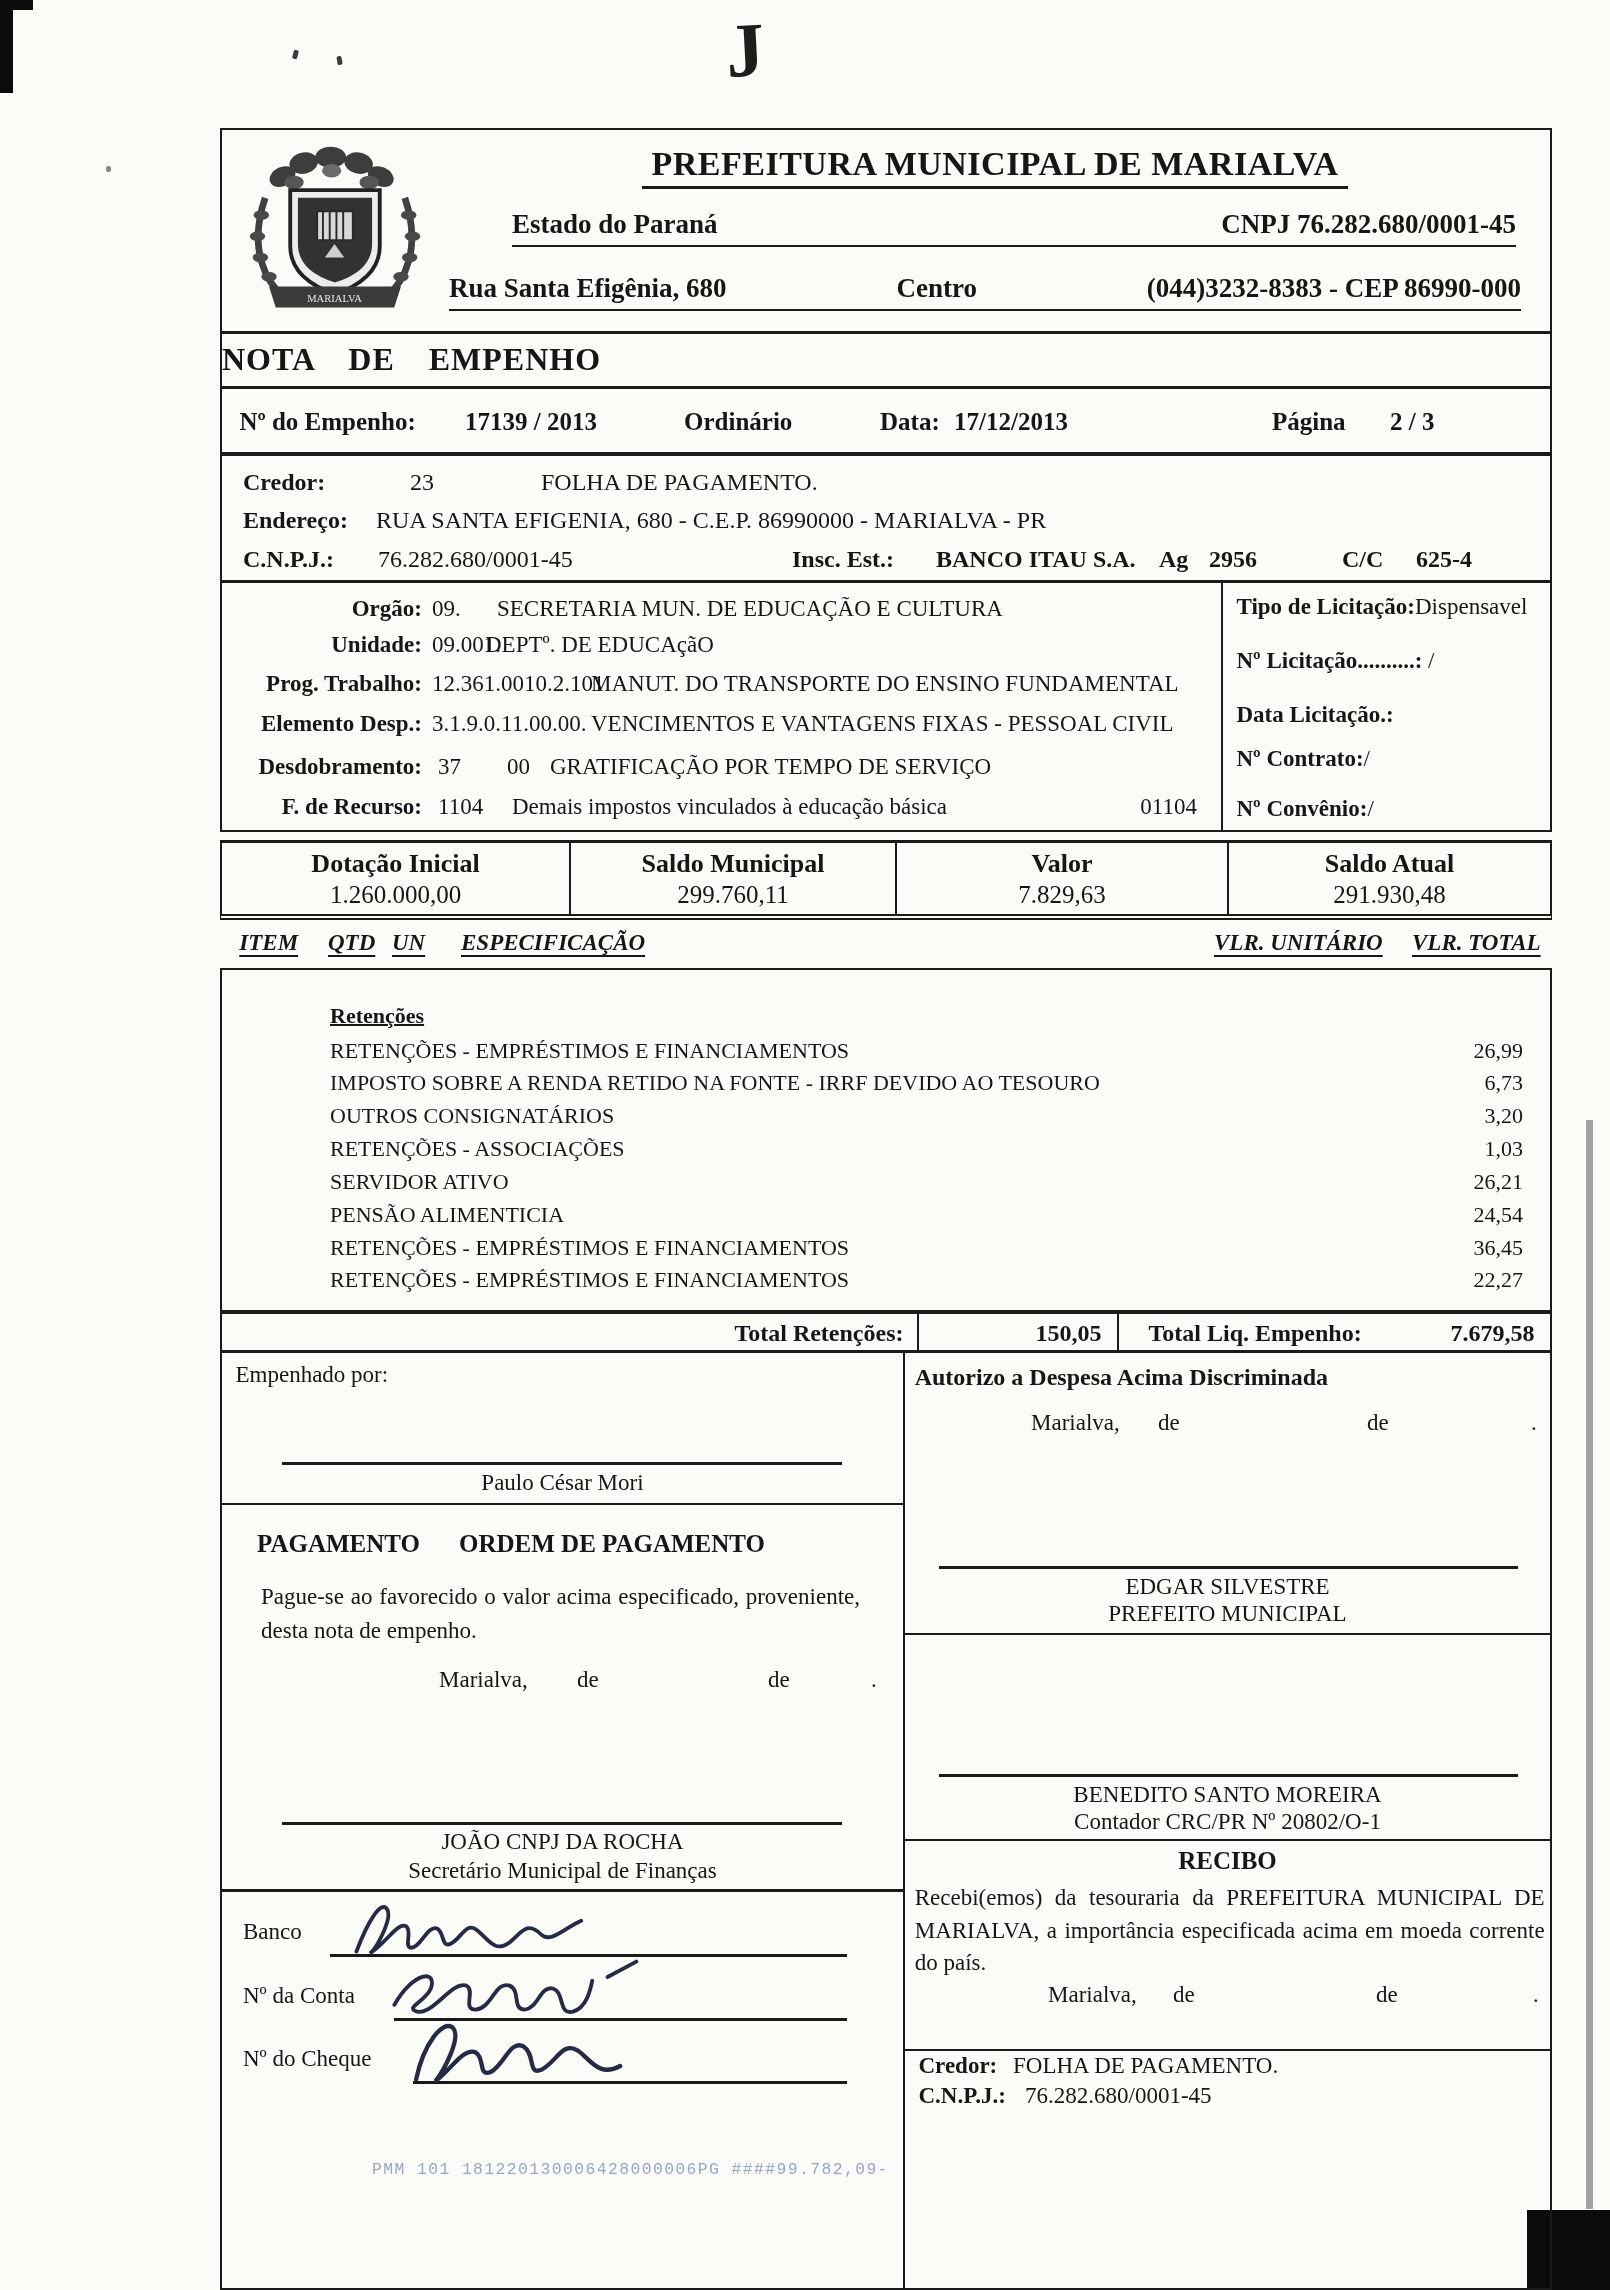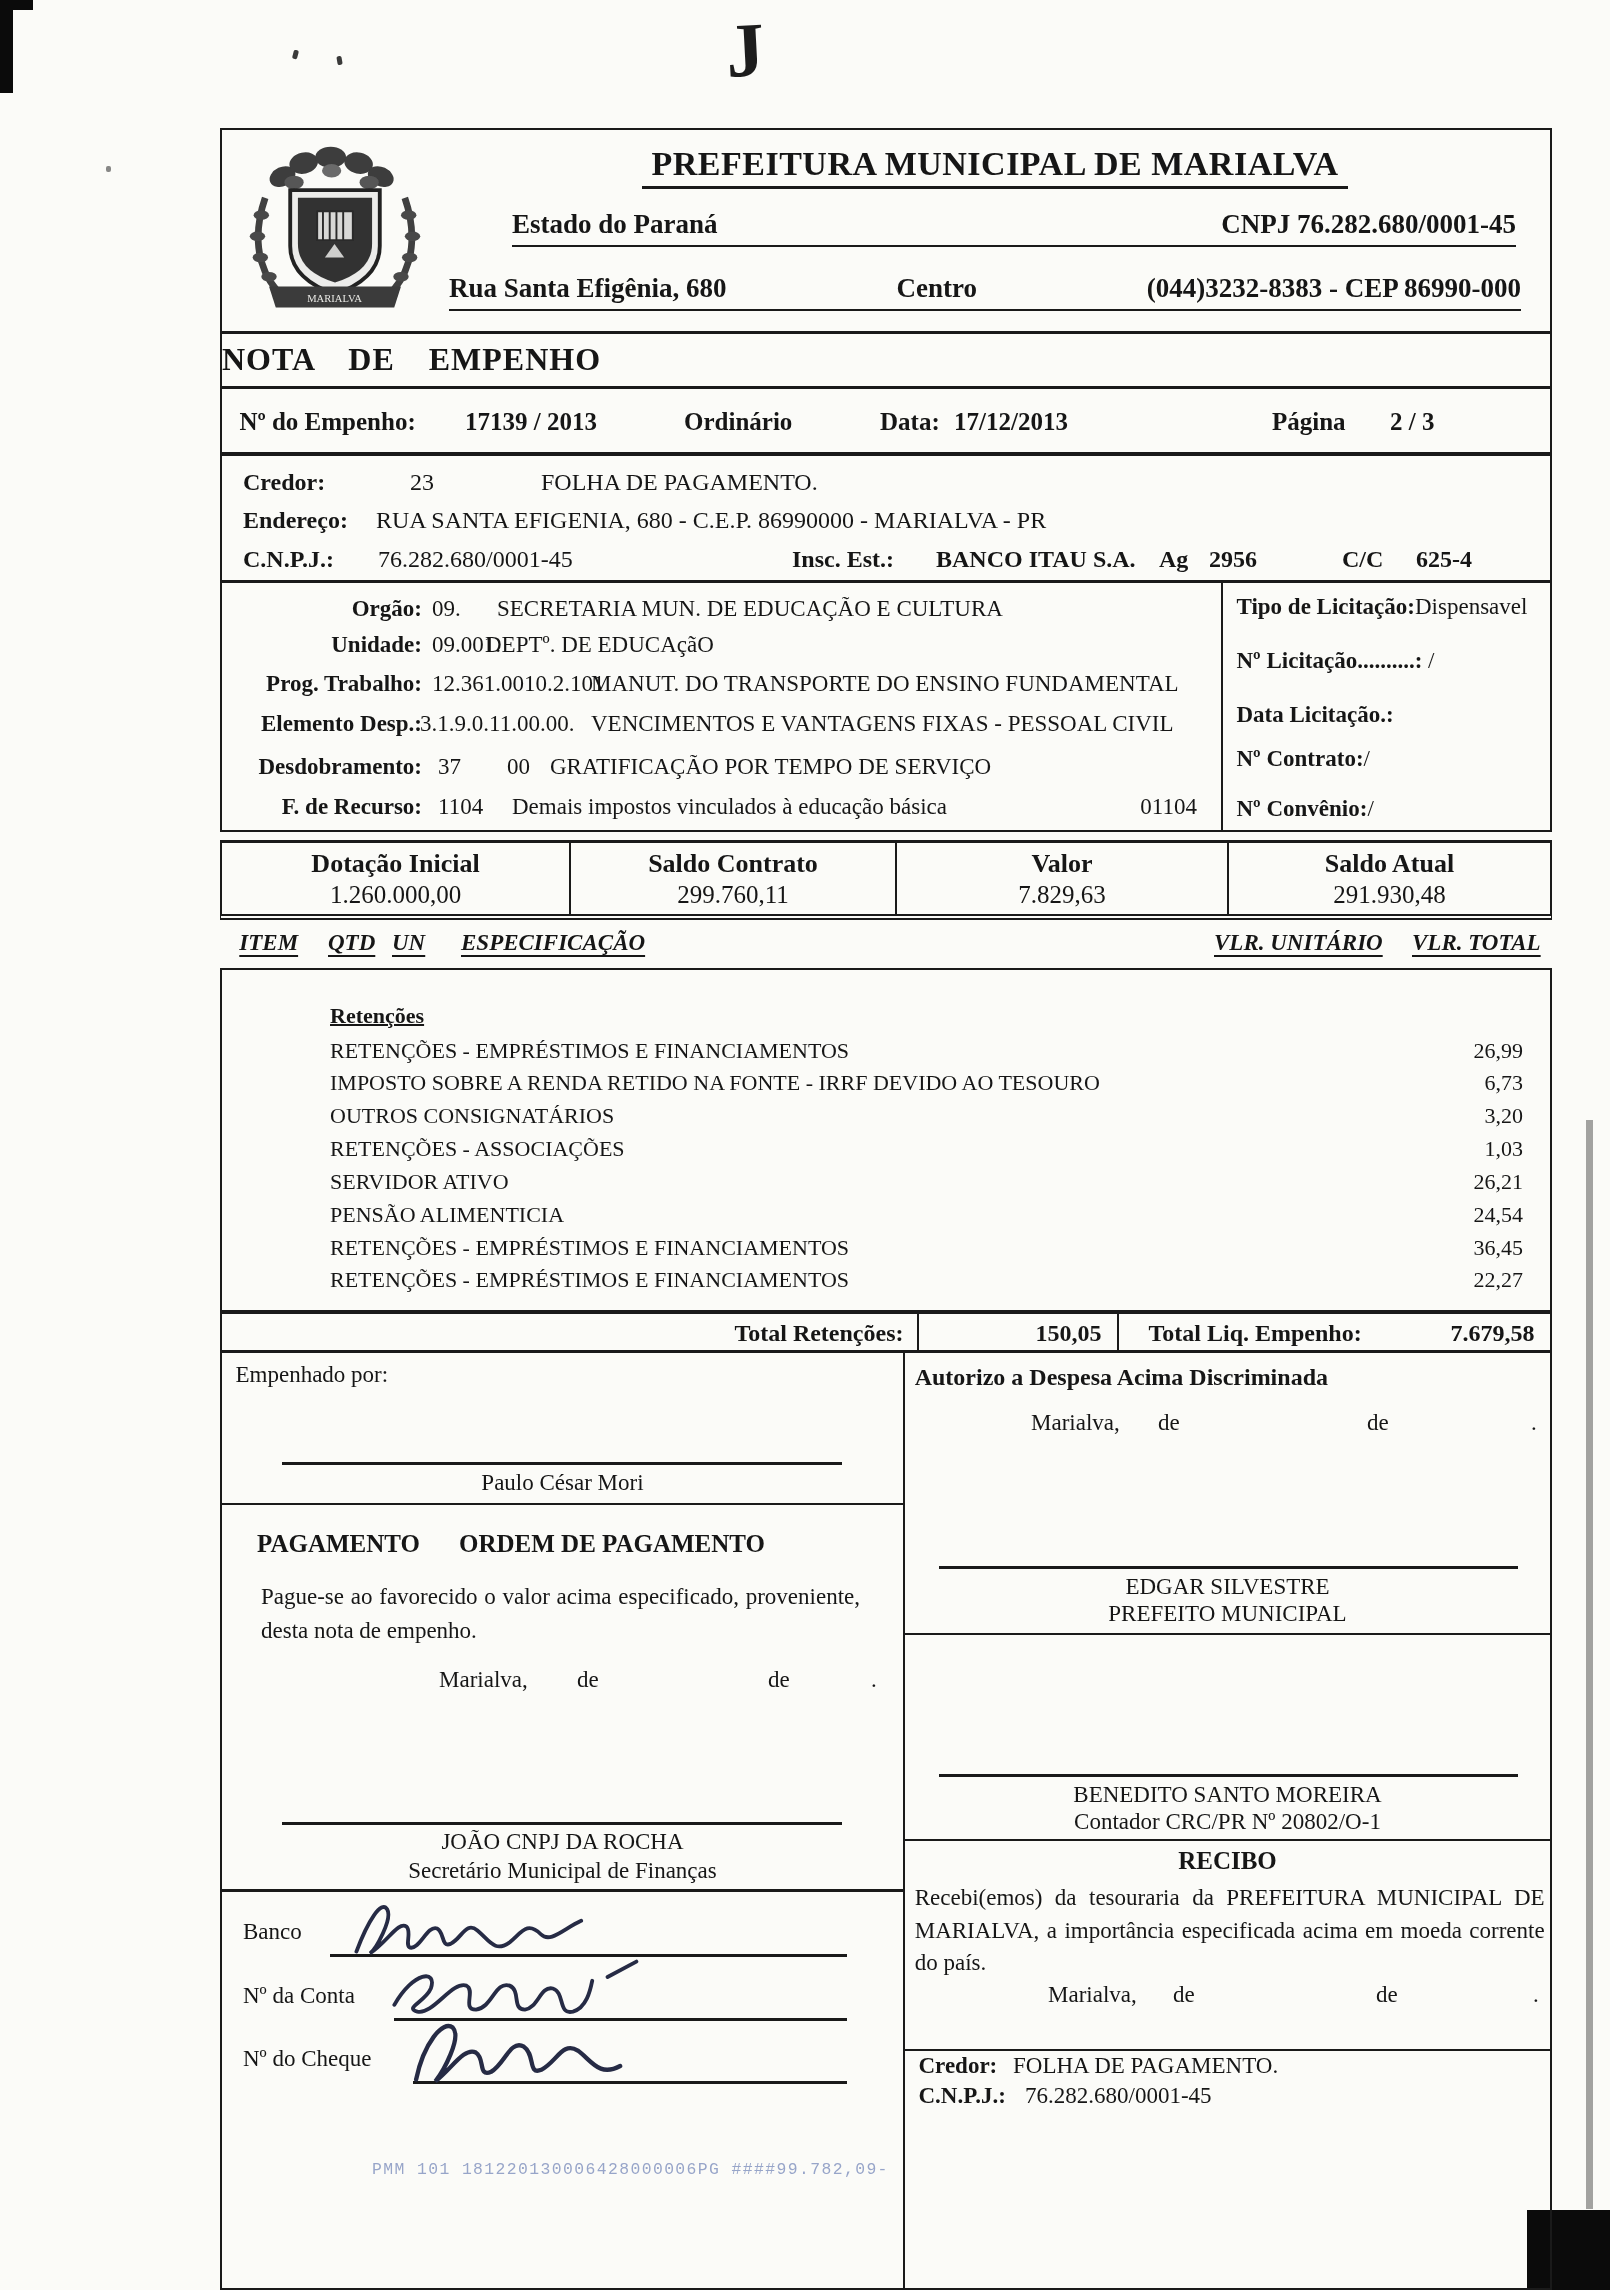--- a/index.html
+++ b/index.html
@@ -192,21 +192,21 @@
         <span class="abs" style="left:210px;">09.001.</span>
         <span class="abs" style="left:263px;">DEPTº. DE EDUCAçãO</span>
       </div>
       <div class="abs" style="left:0;top:89px;width:999px;">
         <span class="olabel">Prog. Trabalho:</span>
         <span class="abs" style="left:210px;">12.361.0010.2.101</span>
         <span class="abs" style="left:369px;">MANUT. DO TRANSPORTE DO ENSINO FUNDAMENTAL</span>
       </div>
       <div class="abs" style="left:0;top:129px;width:999px;">
         <span class="olabel">Elemento Desp.:</span>
-        <span class="abs" style="left:198px;">3.1.9.0.11.00.00.</span>
+        <span class="abs" style="left:210px;">3.1.9.0.11.00.00.</span>
         <span class="abs" style="left:369px;">VENCIMENTOS E VANTAGENS FIXAS - PESSOAL CIVIL</span>
       </div>
       <div class="abs" style="left:0;top:172px;width:999px;">
         <span class="olabel">Desdobramento:</span>
         <span class="abs" style="left:216px;">37</span>
         <span class="abs" style="left:285px;">00</span>
         <span class="abs" style="left:328px;">GRATIFICAÇÃO POR TEMPO DE SERVIÇO</span>
       </div>
       <div class="abs" style="left:0;top:212px;width:999px;">
         <span class="olabel">F. de Recurso:</span>
@@ -233,21 +233,21 @@
         </div>
       </div>
     </div>
 
     <div class="box dotacao">
       <div class="cell" style="width:347px;">
         <div class="h">Dotação Inicial</div>
         <div class="v">1.260.000,00</div>
       </div>
       <div class="cell" style="width:326px;">
-        <div class="h">Saldo Contrato</div>
+        <div class="h">Saldo Municipal</div>
         <div class="v">299.760,11</div>
       </div>
       <div class="cell" style="width:332px;">
         <div class="h">Valor</div>
         <div class="v">7.829,63</div>
       </div>
       <div class="cell" style="flex:1;">
         <div class="h">Saldo Atual</div>
         <div class="v">291.930,48</div>
       </div>

